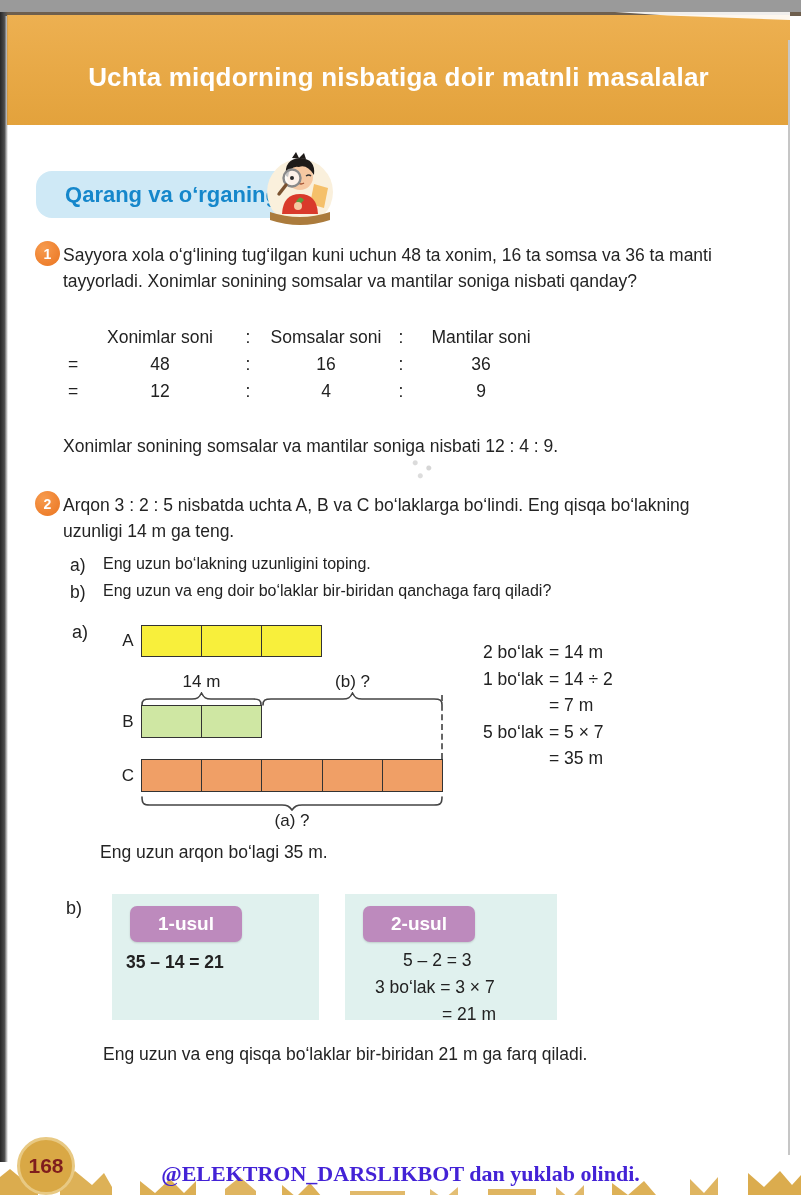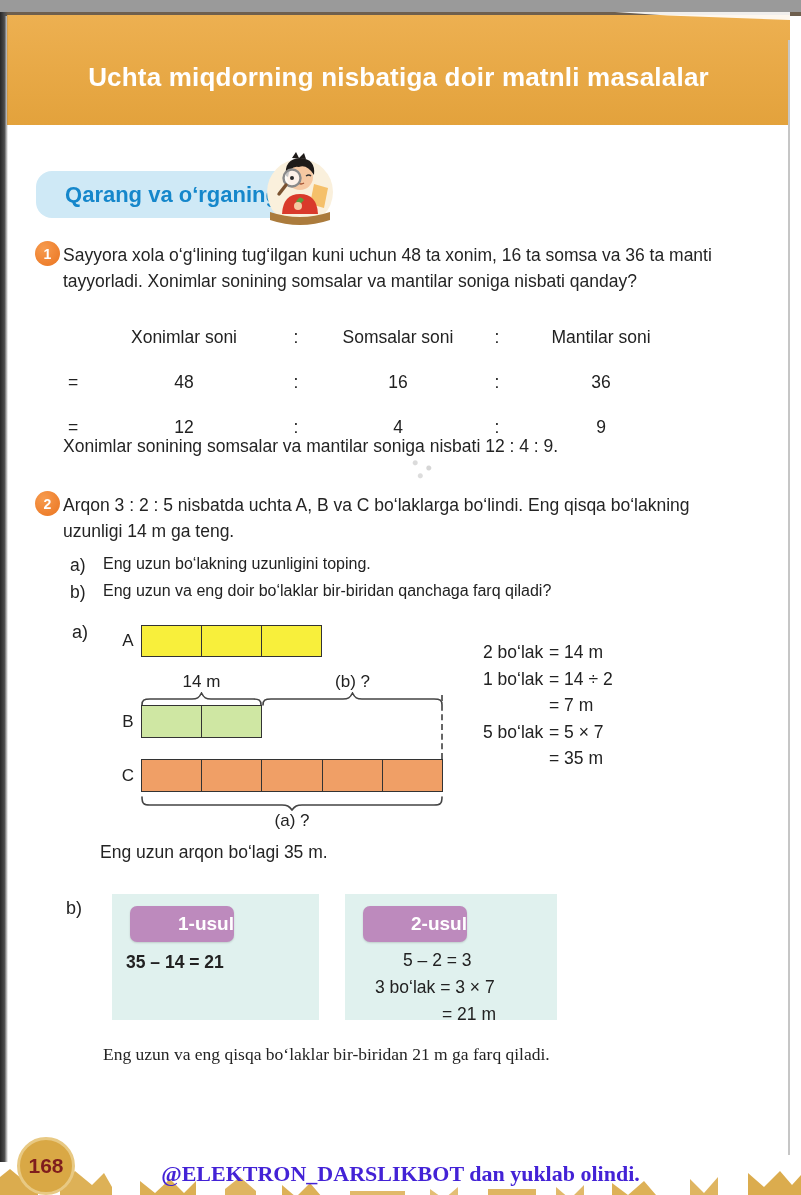--- a/index.html
+++ b/index.html
@@ -24,21 +24,21 @@
     border-radius:16px;display:flex;align-items:center;justify-content:center;}
   .qarang span{color:#1587cb;font-size:22px;font-weight:bold;}
   .character{position:absolute;left:262px;top:138px;width:76px;height:80px;}
   
   .badge{position:absolute;width:25px;height:25px;border-radius:50%;
     background:radial-gradient(circle at 35% 30%,#f79b4e,#ea7420);color:#fff;font-weight:bold;
     font-size:14px;display:flex;align-items:center;justify-content:center;}
   .ptext{position:absolute;left:63px;width:690px;font-size:17.5px;line-height:26px;color:#242424;}
   
   .rtable{position:absolute;left:56px;top:315px;display:grid;
-    grid-template-columns:34px 140px 36px 120px 30px 130px;row-gap:6px;font-size:17.5px;gap:24px;}
+    grid-template-columns:34px 140px 36px 120px 30px 130px;row-gap:6px;font-size:17.5px;}
   .rtable div{text-align:center;line-height:21px;}
   
   .li-label{position:absolute;left:70px;font-size:17.5px;}
   .li-text{position:absolute;left:103px;font-size:16px;}
   
   .diagram{position:absolute;left:0;top:600px;width:801px;height:235px;}
   .d-part{position:absolute;left:72px;top:10px;font-size:18px;}
   .bar-label{position:absolute;font-size:17px;width:16px;text-align:center;}
   .bar{position:absolute;display:flex;border:1.6px solid #333;box-sizing:border-box;}
   .bar .cell{flex:1;border-right:1.6px solid #333;}
@@ -47,22 +47,22 @@
   .brace{position:absolute;}
   .dash-v{position:absolute;left:441px;top:83px;height:64px;border-left:2px dashed #666;}
   
   .calc{position:absolute;left:483px;top:627px;display:grid;grid-template-columns:66px auto;
     font-size:17.5px;line-height:26.5px;}
   .calc .lhs{text-align:left;}
   .calc .rhs{text-align:left;}
   .note{position:absolute;font-size:17.5px;color:#242424;}
   
   .mbox{position:absolute;top:882px;height:126px;background:#e0f1ee;}
-  .mbox .mbadge{position:absolute;left:18px;top:12px;width:104px;height:36px;background:#bd8abd;
-    border-radius:7px;color:#fff;font-weight:bold;font-size:19px;display:flex;align-items:center;justify-content:flex-end;
+  .mbox .mbadge{position:absolute;left:18px;top:12px;width:112px;height:36px;background:#bd8abd;
+    border-radius:7px;color:#fff;font-weight:bold;font-size:19px;display:flex;align-items:center;justify-content:center;
     box-shadow:0 1px 2px rgba(0,0,0,.15);}
   .mline{position:absolute;font-size:17.5px;}
   
   .smudge{position:absolute;left:405px;top:443px;width:34px;height:26px;opacity:.35;
     background:radial-gradient(circle at 30% 30%,#9a9a9a 2px,transparent 3px),
                radial-gradient(circle at 70% 50%,#8d8d8d 2px,transparent 3px),
                radial-gradient(circle at 45% 80%,#9f9f9f 2px,transparent 3px);}
   
   .band{position:absolute;left:0;bottom:0;width:801px;height:48px;}
   .page-circle{position:absolute;left:17px;top:1125px;width:58px;height:58px;border-radius:50%;
@@ -218,21 +218,21 @@
 
   <div class="mbox" style="left:345px;width:212px;">
     <div class="mbadge">
       <span>2-usul</span>
     </div>
     <div class="mline" style="left:58px;top:56px;">5 – 2  = 3</div>
     <div class="mline" style="left:30px;top:83px;">3 bo‘lak = 3 × 7</div>
     <div class="mline" style="left:97px;top:110px;">= 21 m</div>
   </div>
 
-  <div class="note" style="left:103px;top:1032px;font-family:Liberation Serif, serif;">Eng uzun va eng qisqa bo‘laklar bir-biridan 21 m ga farq qiladi.</div>
+  <div class="note" style="left:103px;top:1032px;">Eng uzun va eng qisqa bo‘laklar bir-biridan 21 m ga farq qiladi.</div>
 
   <svg class="band" viewBox="0 0 801 48">
     <g fill="#d9a845">
       <path d="M0,18 L10,10 L22,20 L30,8 L38,22 L38,48 L0,48 Z" opacity=".95"></path>
       <path d="M60,26 L75,12 L92,26 L104,14 L112,28 L112,48 L60,48 Z" opacity=".9"></path>
       <path d="M140,22 L155,34 L170,20 L184,34 L196,22 L196,48 L140,48 Z" opacity=".92"></path>
       <path d="M225,30 L240,18 L256,32 L256,48 L225,48 Z" opacity=".85"></path>
       <path d="M282,26 L296,38 L310,24 L322,38 L322,48 L282,48 Z" opacity=".9"></path>
       <rect x="350" y="32" width="55" height="16" opacity=".8"></rect>
       <path d="M430,30 L444,40 L458,28 L458,48 L430,48 Z" opacity=".75"></path>

